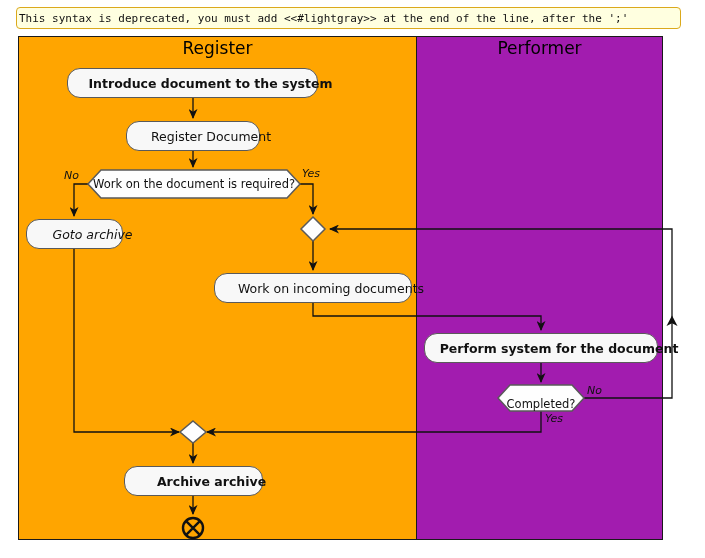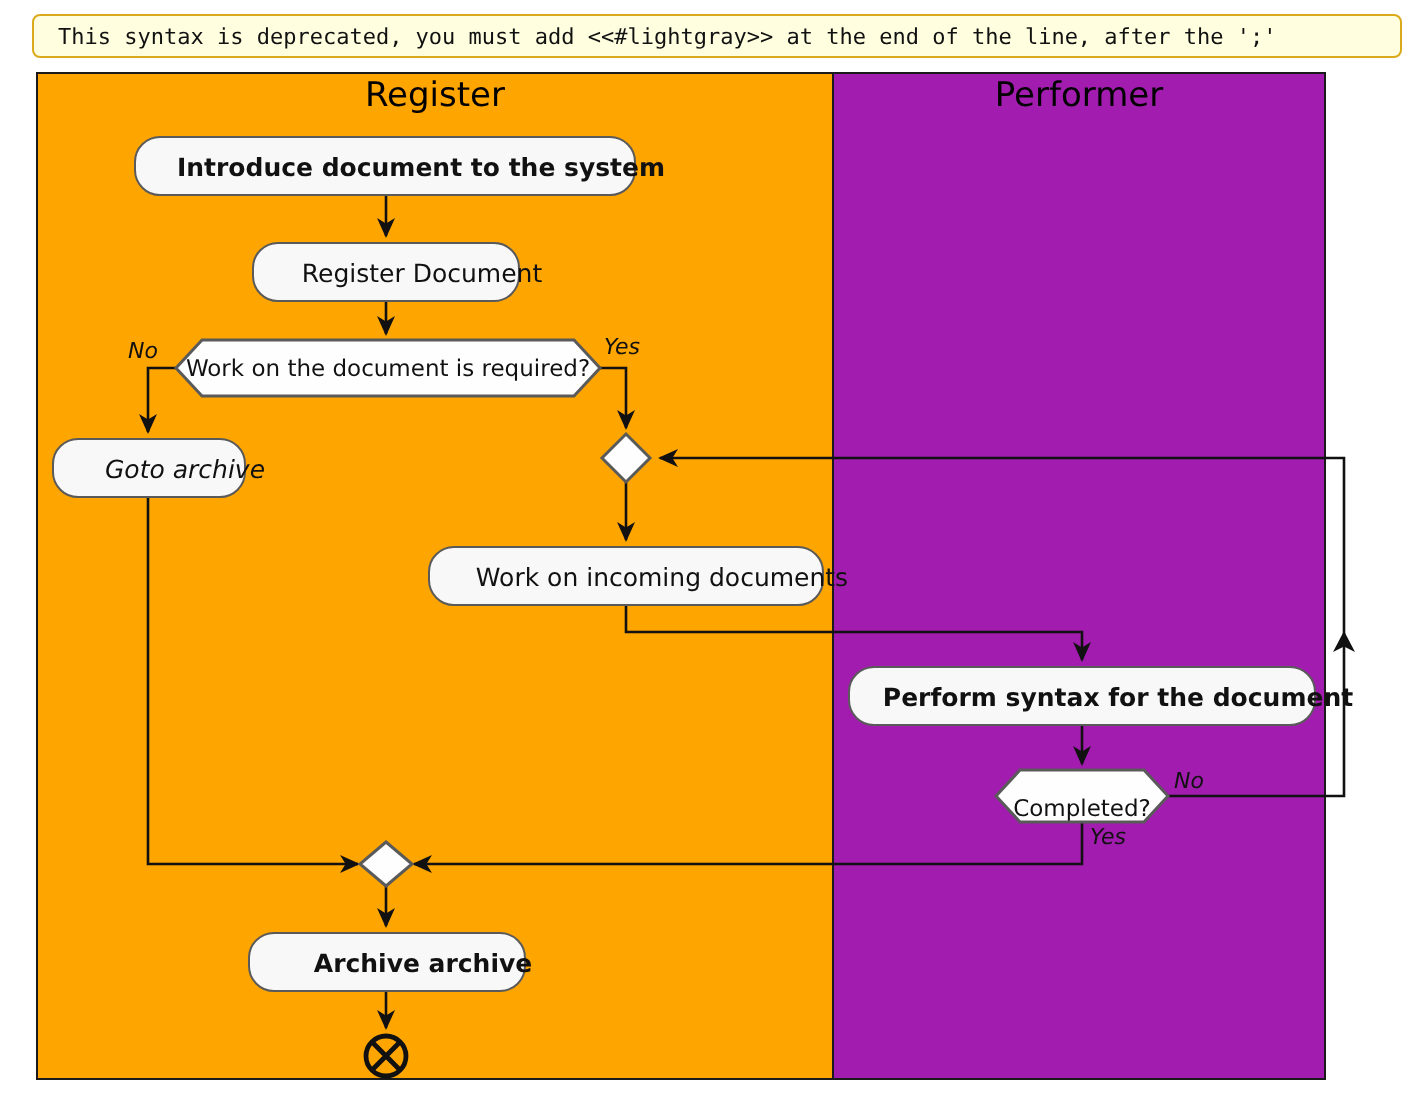--- a/index.html
+++ b/index.html
@@ -12,21 +12,21 @@
     overflow: hidden;
   }
   .warning {
     position: absolute;
     left: 16px; top: 7px;
     width: 659px; height: 20px;
     background: #FFFFE0;
     border: 1px solid #DBA91C;
     border-radius: 4px;
     display: flex; align-items: center;
-    padding: 0 12px;
+    padding: 0 2px;
     font-family: "DejaVu Sans Mono", monospace;
     font-size: 11px;
     color: #111;
     white-space: nowrap;
   }
   .lane {
     position: absolute;
     top: 36px; height: 504px;
     box-sizing: border-box;
     border: 1.5px solid #1a1a1a;
@@ -125,21 +125,21 @@
   <div class="activity b" style="left:67px;  top:68px;  width:251px; height:30px;">Introduce document to the system</div>
 
   <div class="activity" style="left:126px; top:121px; width:134px; height:30px;">Register Document</div>
 
   <div class="hexlabel" style="left:88px; top:170px; width:212px; height:28px;">Work on the document is required?</div>
 
   <div class="activity i" style="left:26px;  top:219px; width:97px;  height:30px;">Goto archive</div>
 
   <div class="activity" style="left:214px; top:273px; width:198px; height:30px;">Work on incoming documents</div>
 
-  <div class="activity b" style="left:424px; top:333px; width:234px; height:30px;">Perform syntax for the document</div>
+  <div class="activity b" style="left:424px; top:333px; width:234px; height:30px;">Perform system for the document</div>
 
   <div class="hexlabel" style="left:498px; top:385px; width:86px; height:38px;">Completed?</div>
 
   <div class="activity b" style="left:124px; top:466px; width:139px; height:30px;">Archive archive</div>
 
   <div class="elabel" style="left:64px;  top:169px;">No</div>
 
   <div class="elabel" style="left:302px; top:167px;">Yes</div>
 
   <div class="elabel" style="left:587px; top:384px;">No</div>

